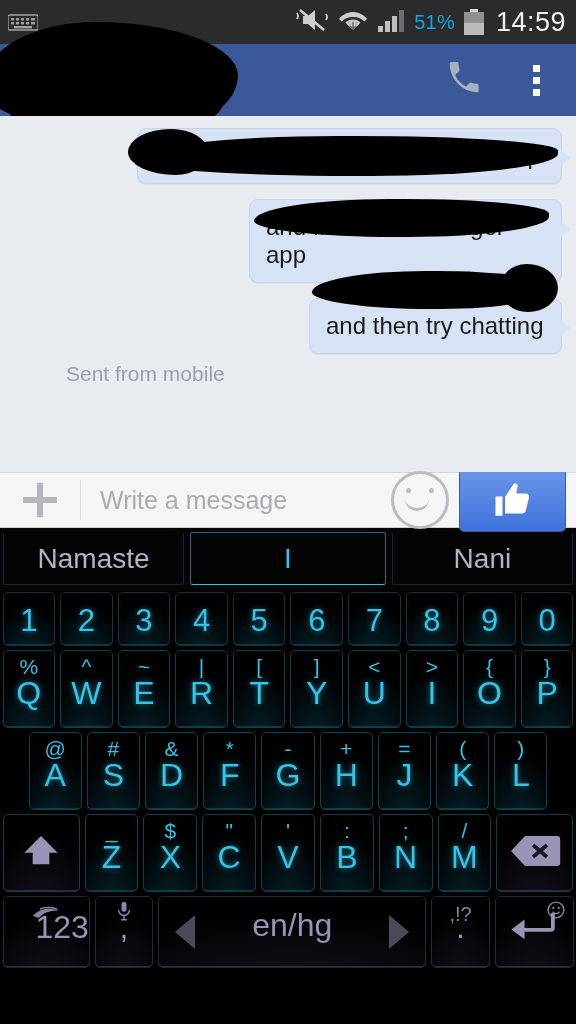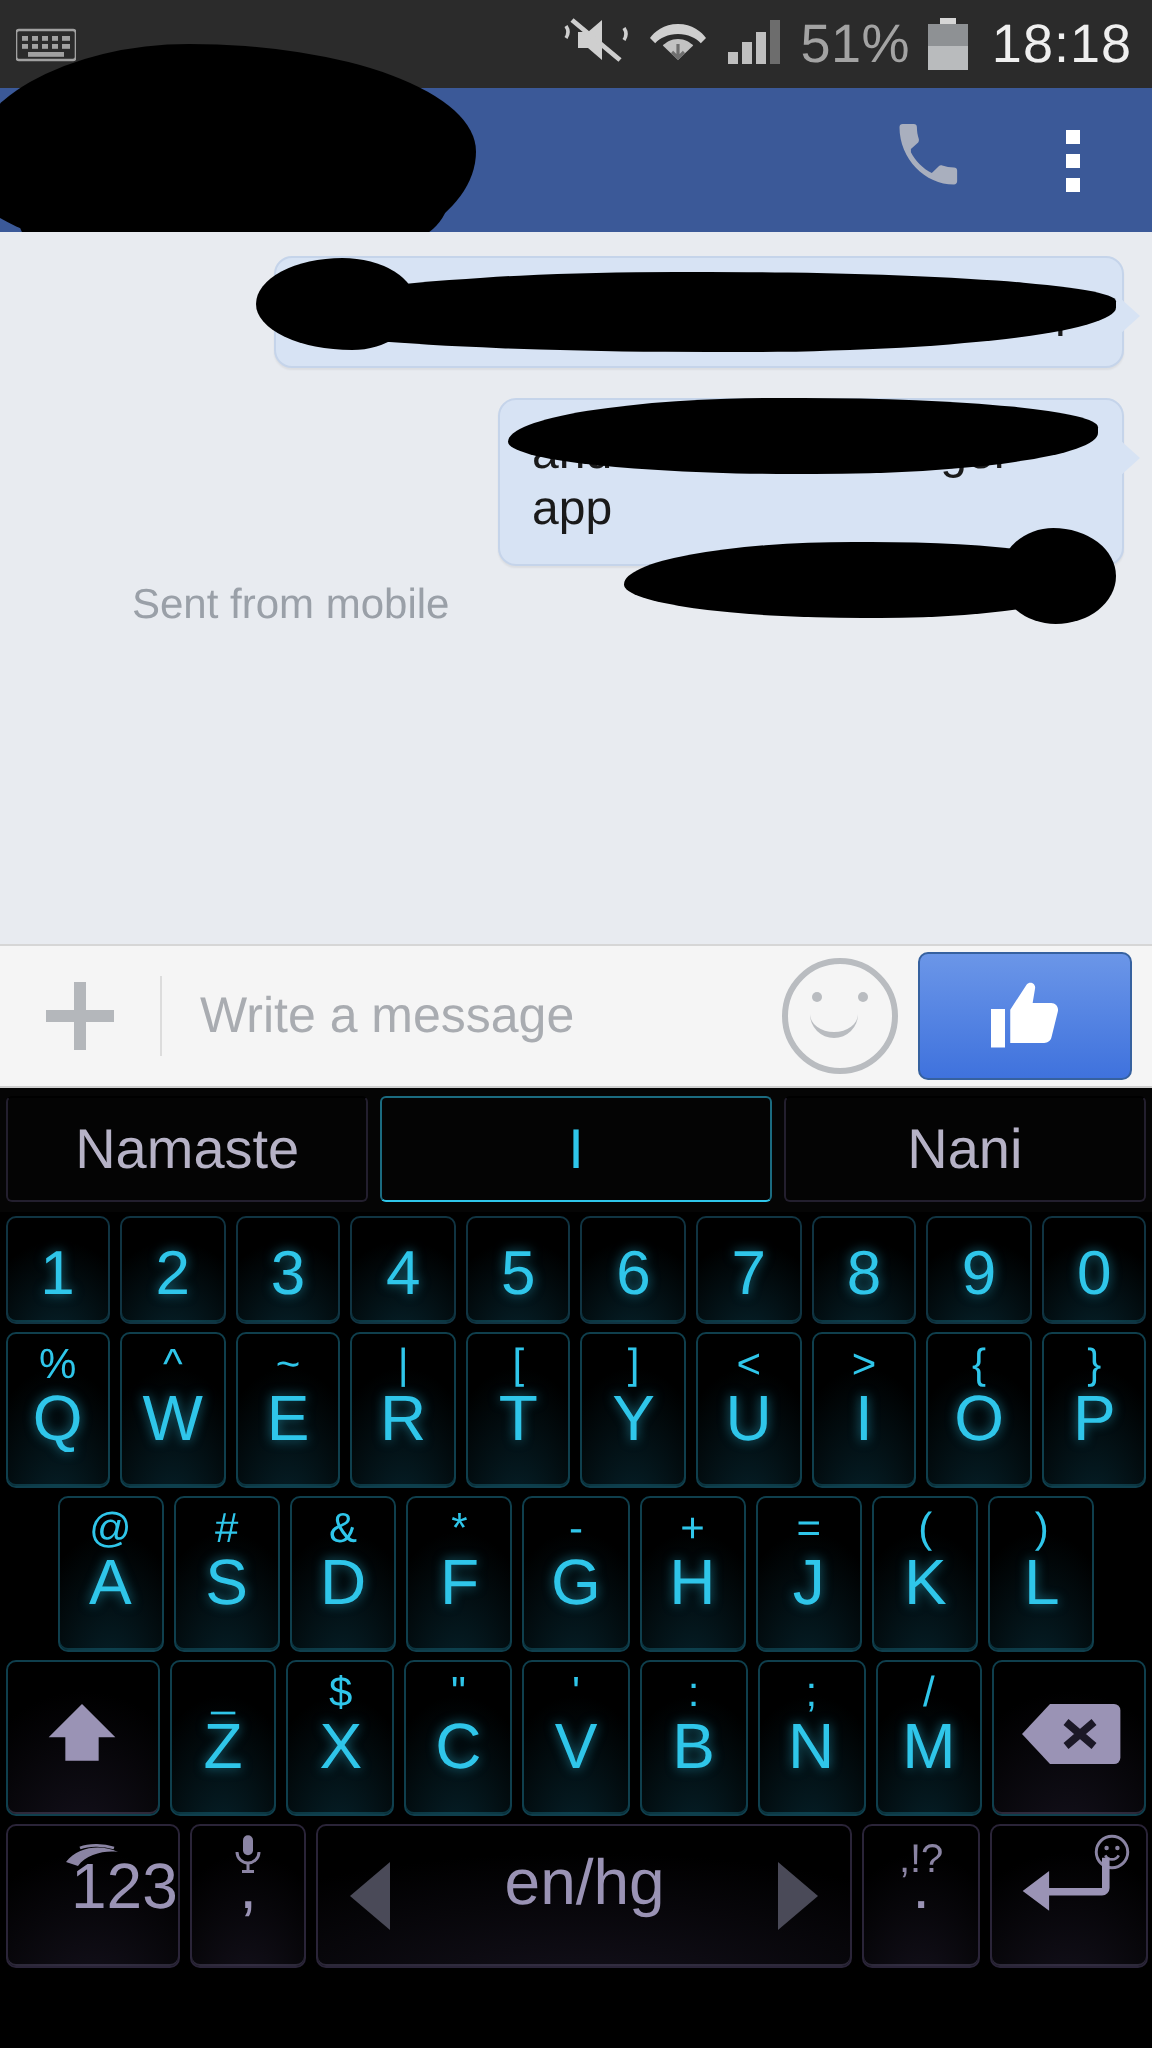--- a/index.html
+++ b/index.html
@@ -12,21 +12,21 @@
 
   
   .statusbar{
     position:relative;height:44px;background:#2b2b2b;color:#d8d8d8;
     display:flex;align-items:center;padding:0 10px 0 8px;box-sizing:border-box;
   }
   .sb-left{display:flex;align-items:center;flex:1;}
   .sb-right{display:flex;align-items:center;gap:9px;}
   .kbd-ico{width:30px;height:16px;position:relative;opacity:.72;}
   .ico{display:inline-block;vertical-align:middle;}
-  .sb-pct{font-size:27px;letter-spacing:.2px;color:#a3a3a3;}
+  .sb-pct{font-size:20px;letter-spacing:.2px;color:#0ea5e9;}
   .sb-time{font-size:27px;color:#efefef;margin-left:3px;letter-spacing:.5px;}
   .batt{width:20px;height:26px;position:relative;}
   .batt .cap{position:absolute;left:6px;top:0;width:8px;height:3px;background:#d6d6d6;}
   .batt .body{position:absolute;left:0;top:3px;width:20px;height:23px;background:#b9bbbd;}
   .batt .fill{position:absolute;left:0;top:3px;width:20px;height:11px;background:#8e9194;}
 
   
   .appbar{
     position:relative;height:72px;background:#3b5998;
     display:flex;align-items:center;padding:0 12px 0 14px;box-sizing:border-box;
@@ -81,21 +81,21 @@
      linear-gradient(90deg,#8f6c2a 0 18%,#d8b84a 18% 38%,#e0c25a 38% 62%,#caa63d 62% 80%,#7d5f28 80% 100%);}
   .av-shirt{position:absolute;left:4px;right:4px;bottom:0;height:24px;background:#f2f2ef;border-radius:40% 40% 0 0;}
   .av-shirt:after{content:"";position:absolute;left:14px;bottom:3px;width:22px;height:9px;background:#c0392b;border-radius:2px;opacity:.85;}
   .av-head{position:absolute;left:17px;top:8px;width:24px;height:30px;background:#7a5230;border-radius:48% 48% 45% 45%;}
   .av-hair{position:absolute;left:16px;top:5px;width:26px;height:13px;background:#22160e;border-radius:50% 50% 0 0;}
   .av-neck{position:absolute;left:24px;top:33px;width:11px;height:12px;background:#7a5230;}
   .in-meta{color:#9aa0a8;font-size:21px;padding:8px 0 0 66px;}
 
   
   .composer{
-    height:72px;background:#f5f5f5;border-top:1px solid #d6d6d6;border-bottom:1px solid #cfcfcf;
+    height:56px;background:#f5f5f5;border-top:1px solid #d6d6d6;border-bottom:1px solid #cfcfcf;
     display:flex;align-items:center;padding:0 10px 0 0;box-sizing:border-box;
   }
   .plus{width:80px;height:72px;display:flex;align-items:center;justify-content:center;position:relative;}
   .plus span{position:absolute;background:#b4b7bb;}
   .plus .h{width:34px;height:6px;}
   .plus .v{width:6px;height:34px;}
   .divider{width:1px;height:40px;background:#dcdcdc;}
   .msg-input{flex:1;color:#a9acb1;font-size:25px;padding-left:19px;}
   .emoji{width:52px;height:52px;border:3px solid #b9bcc0;border-radius:50%;position:relative;margin-right:10px;}
   .emoji .e{position:absolute;width:5px;height:5px;border-radius:50%;background:#b9bcc0;top:14px;}
@@ -200,21 +200,21 @@
           <rect x="15" y="9" width="5" height="16" fill="#bfbfbf"></rect>
           <rect x="22" y="3" width="5" height="22" fill="#6d6d6d"></rect>
         </svg>
       </span>
       <span class="sb-pct">51%</span>
       <span class="batt">
         <i class="cap"></i>
           <i class="body"></i>
           <i class="fill"></i>
       </span>
-      <span class="sb-time">18:18</span>
+      <span class="sb-time">14:59</span>
     </div>
   </div>
 
   <div class="appbar">
     <div class="ab-titles">
       <div class="ab-name">Vamsi Nani</div>
       <div class="ab-sub">Active 4 minutes ago</div>
     </div>
     <div class="ab-actions">
       <div class="ab-btn">
@@ -244,20 +244,25 @@
         <span>tell him to download titanium backup</span>
       </div>
     </div>
 
     <div class="row out" style="padding-top:15px;">
       <div class="bubble out" style="width:313px;">
         <span>and freeze messenger app</span>
       </div>
     </div>
 
+    <div class="row out" style="padding-top:15px;">
+      <div class="bubble out" style="width:253px;">
+        <span>and then try chatting</span>
+      </div>
+    </div>
 
 
     <div class="in-meta">Sent from mobile</div>
 
     <div class="redact" style="left:134px;top:20px;width:424px;height:40px;border-radius:50% 50% 46% 54%/62% 38% 58% 42%;"></div>
     <div class="redact" style="left:128px;top:13px;width:80px;height:46px;border-radius:54% 46% 40% 60%/50% 50% 50% 50%;"></div>
     <div class="redact" style="left:254px;top:83px;width:295px;height:38px;border-radius:48% 52% 50% 50%/60% 40% 56% 44%;"></div>
     <div class="redact" style="left:312px;top:155px;width:238px;height:38px;border-radius:50% 50% 48% 52%/58% 42% 54% 46%;"></div>
     <div class="redact" style="left:500px;top:148px;width:58px;height:48px;border-radius:46% 54% 52% 48%/50% 50% 50% 50%;"></div>
   </div>

